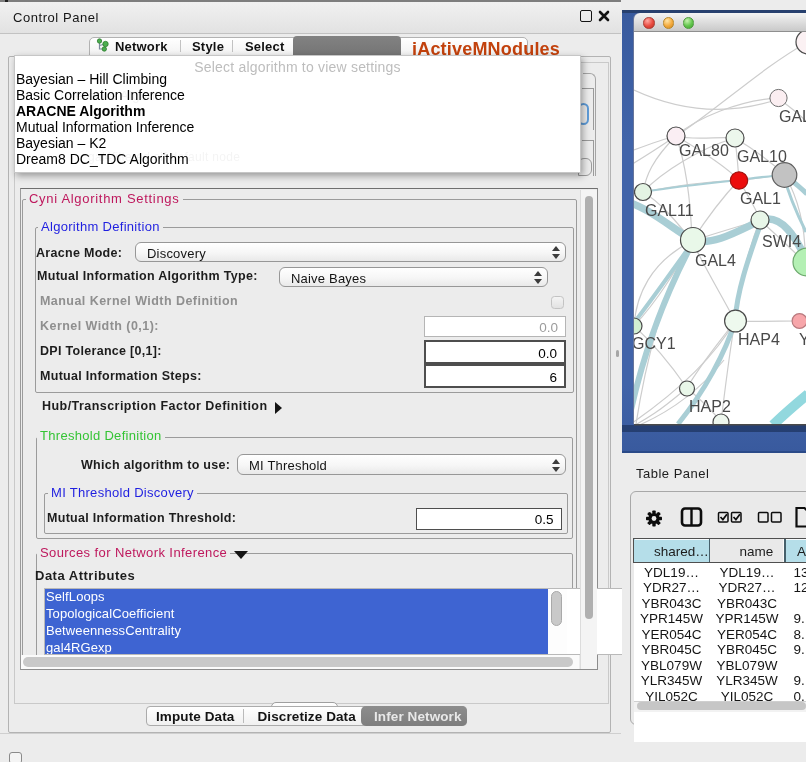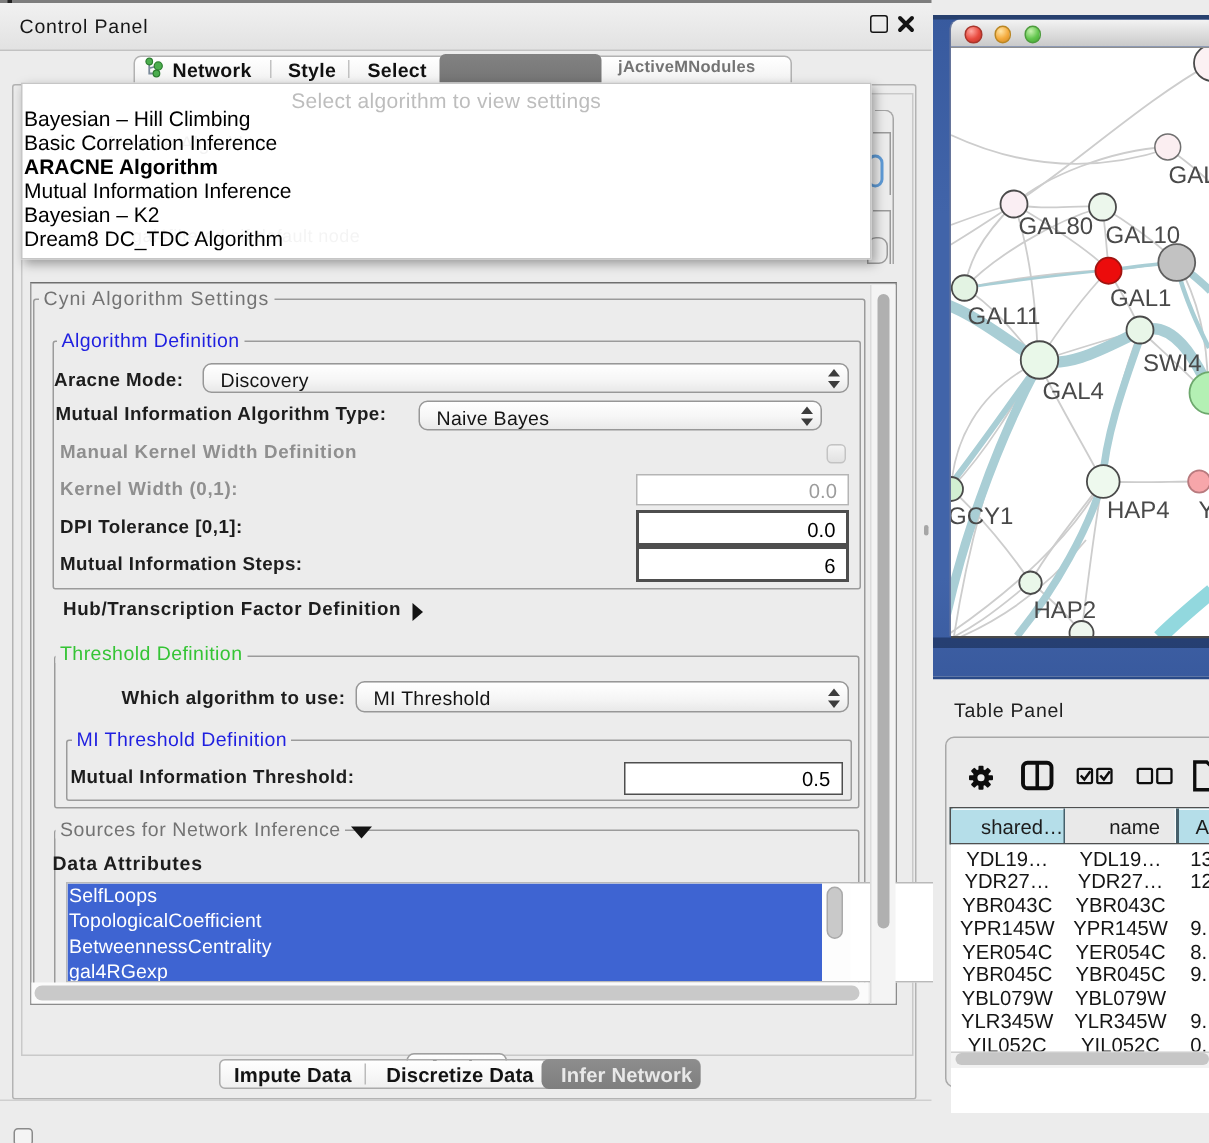--- a/index.html
+++ b/index.html
@@ -1,20 +1,20 @@
 <!DOCTYPE html>
 <html><head>
 <meta charset="utf-8">
 <style>
   html,body{margin:0;padding:0;}
   body{width:806px;height:762px;background:#ececec;font-family:"Liberation Sans",sans-serif;position:relative;overflow:hidden;}
   .abs{position:absolute;}
   .lbl{font-size:12.5px;font-weight:bold;color:#1d1d1d;letter-spacing:.3px;white-space:nowrap;}
   .lblgray{font-size:12.5px;font-weight:bold;color:#8f8f8f;letter-spacing:.45px;white-space:nowrap;}
-  .gtitle{font-size:13px;color:#737373;background:#ececec;padding:0 3px;letter-spacing:.3px;white-space:nowrap;line-height:12px;}
+  .gtitle{font-size:13px;color:#be185d;background:#ececec;padding:0 3px;letter-spacing:.3px;white-space:nowrap;line-height:12px;}
   .combo{border:1px solid #979797;border-radius:6px;background:linear-gradient(#ffffff 0%,#f6f6f6 55%,#e9e9e9 100%);box-sizing:border-box;}
   .combo .ct{position:absolute;left:11px;top:3.5px;font-size:13px;color:#141414;letter-spacing:.2px;}
   .arr{position:absolute;width:0;height:0;border-left:4.5px solid transparent;border-right:4.5px solid transparent;}
   .arrup{border-bottom:5.5px solid #3c3c3c;}
   .arrdn{border-top:5.5px solid #3c3c3c;}
   .fld{box-sizing:border-box;background:#fff;font-size:13.5px;text-align:right;padding:3px 7px 0 0;}
   .grp{border:1px solid #9b9b9b;border-radius:2px;box-sizing:border-box;}
 </style>
 </head>
 <body>
@@ -39,21 +39,21 @@
 <svg class="abs" style="left:96px;top:38px;" width="14" height="14" viewBox="0 0 14 14">
  <path d="M3.5 4 V11 H8 M3.5 7.5 L9 6" stroke="#7a8a9a" stroke-width="1.2" fill="none"></path>
  <circle cx="3.5" cy="3" r="2.2" fill="#4cae4f" stroke="#2c7d2f" stroke-width="0.8"></circle>
  <circle cx="9.5" cy="6" r="2.7" fill="#4cae4f" stroke="#2c7d2f" stroke-width="0.8"></circle>
  <circle cx="8.3" cy="11" r="2.2" fill="#4cae4f" stroke="#2c7d2f" stroke-width="0.8"></circle>
 </svg>
 <div class="abs" style="left:115px;top:39px;font-size:13px;font-weight:600;color:#111;letter-spacing:.2px;">Network</div>
 <div class="abs" style="left:192px;top:39px;font-size:13px;font-weight:600;color:#111;letter-spacing:.2px;">Style</div>
 <div class="abs" style="left:245px;top:39px;font-size:13px;font-weight:600;color:#111;letter-spacing:.2px;">Select</div>
 <div class="abs" style="left:306px;top:39px;font-size:13px;font-weight:700;color:#dadada;letter-spacing:.2px;margin-top:24px;">Cyni Toolbox</div>
-<div class="abs" style="left:412px;top:39px;font-size:11px;font-weight:600;color:#737373;letter-spacing:.2px;">jActiveMNodules</div>
+<div class="abs" style="left:412px;top:39px;font-size:18px;font-weight:600;color:#c2410c;letter-spacing:.2px;">jActiveMNodules</div>
 
 <div class="abs" style="left:583px;top:73px;width:13px;height:103px;border-top:1px solid #a5a5a5;border-right:1px solid #a5a5a5;border-radius:0 6px 0 0;box-sizing:border-box;"></div>
 <div class="abs" style="left:582px;top:88px;width:12px;height:42px;border-right:1px solid #9a9a9a;border-top:1px solid #9a9a9a;box-sizing:border-box;"></div>
 <div class="abs" style="left:578px;top:102.5px;width:11px;height:22px;border:2.5px solid #5f9cd8;border-radius:6px;box-sizing:border-box;"></div>
 <div class="abs" style="left:582px;top:140px;width:12px;height:36px;border-right:1px solid #9a9a9a;border-top:1px solid #9a9a9a;box-sizing:border-box;"></div>
 <div class="abs" style="left:578px;top:158px;width:14px;height:18px;border:1px solid #9a9a9a;border-radius:6px 6px 6px 0;box-sizing:border-box;"></div>
 
 <div class="abs" style="left:20px;top:188px;width:578px;height:482px;border-top:1.5px solid #6f6f6f;border-left:1px solid #9a9a9a;border-right:1px solid #8c8c8c;border-bottom:1px solid #8c8c8c;box-sizing:border-box;background:#ececec;"></div>
 
 <div class="grp abs" style="left:22px;top:199px;width:555px;height:460px;"></div>
@@ -95,21 +95,21 @@
 <div class="gtitle abs" style="left:37px;top:430px;color:#35c435;">Threshold Definition</div>
 
 <div class="lbl abs" style="left:81px;top:458px;">Which algorithm to use:</div>
 <div class="combo abs" style="left:237px;top:453.5px;width:329px;height:21.5px;">
     <span class="ct">MI Threshold</span>
   <span class="arr arrup" style="right:5px;top:4px;"></span>
     <span class="arr arrdn" style="right:5px;top:12px;"></span>
   </div>
 
 <div class="grp abs" style="left:44px;top:493px;width:524px;height:40.5px;"></div>
-<div class="gtitle abs" style="left:48px;top:486.5px;color:#1f1fe0;">MI Threshold Definition</div>
+<div class="gtitle abs" style="left:48px;top:486.5px;color:#1f1fe0;">MI Threshold Discovery</div>
 <div class="lbl abs" style="left:47px;top:511px;">Mutual Information Threshold:</div>
 <div class="fld abs" style="left:416px;top:507.5px;width:145.5px;height:22px;border:1.5px solid #4e4e4e;color:#000;">0.5</div>
 
 <div class="grp abs" style="left:36px;top:553px;width:537px;height:106px;"></div>
 <div class="gtitle abs" style="left:37px;top:547px;font-size:13px;letter-spacing:.4px;">Sources for Network Inference</div>
 <div class="abs" style="left:234px;top:551px;width:0;height:0;border-left:7px solid transparent;border-right:7px solid transparent;border-top:8px solid #141414;"></div>
 <div class="lbl abs" style="left:35px;top:568px;font-size:13px;letter-spacing:.5px;">Data Attributes</div>
 
 <div class="abs" style="left:43.5px;top:588px;width:601px;height:66.5px;background:#fff;border:1px solid #b9b9b9;box-sizing:border-box;overflow:hidden;padding-left:46px;">
   <div class="abs" style="left:0;top:0;width:503.5px;height:80px;background:#3e64d2;"></div>

